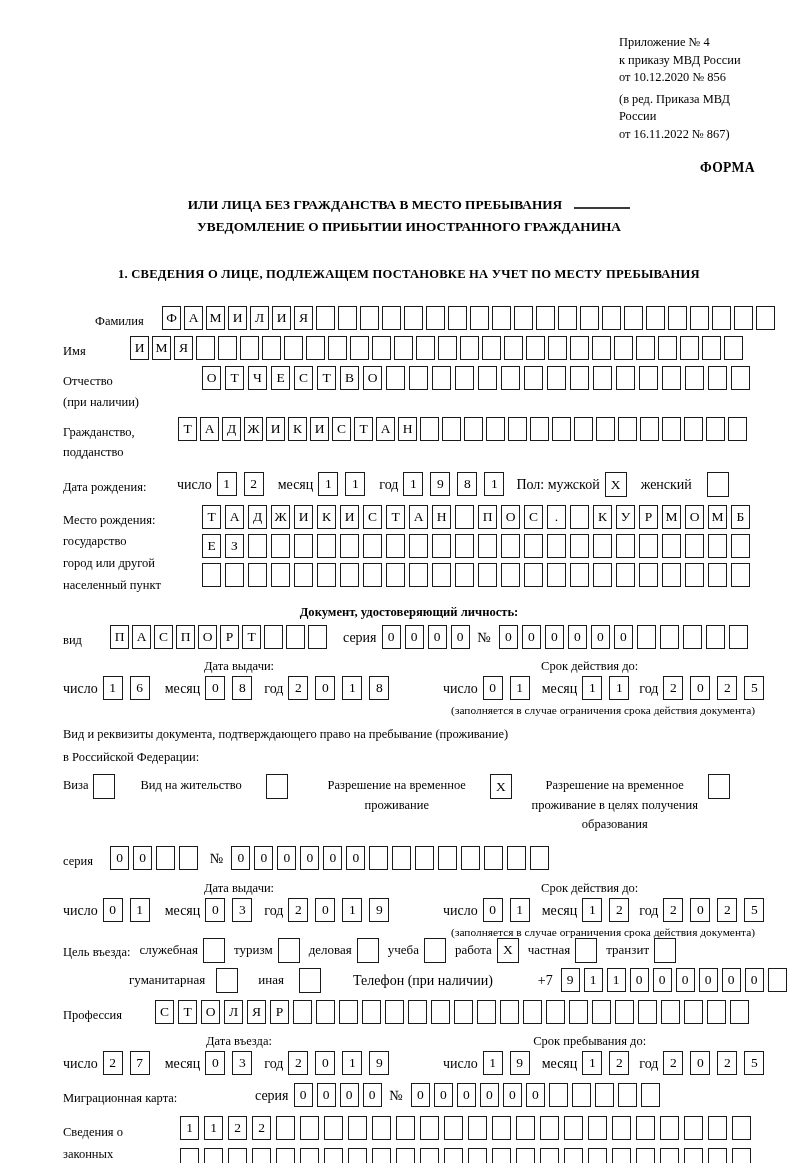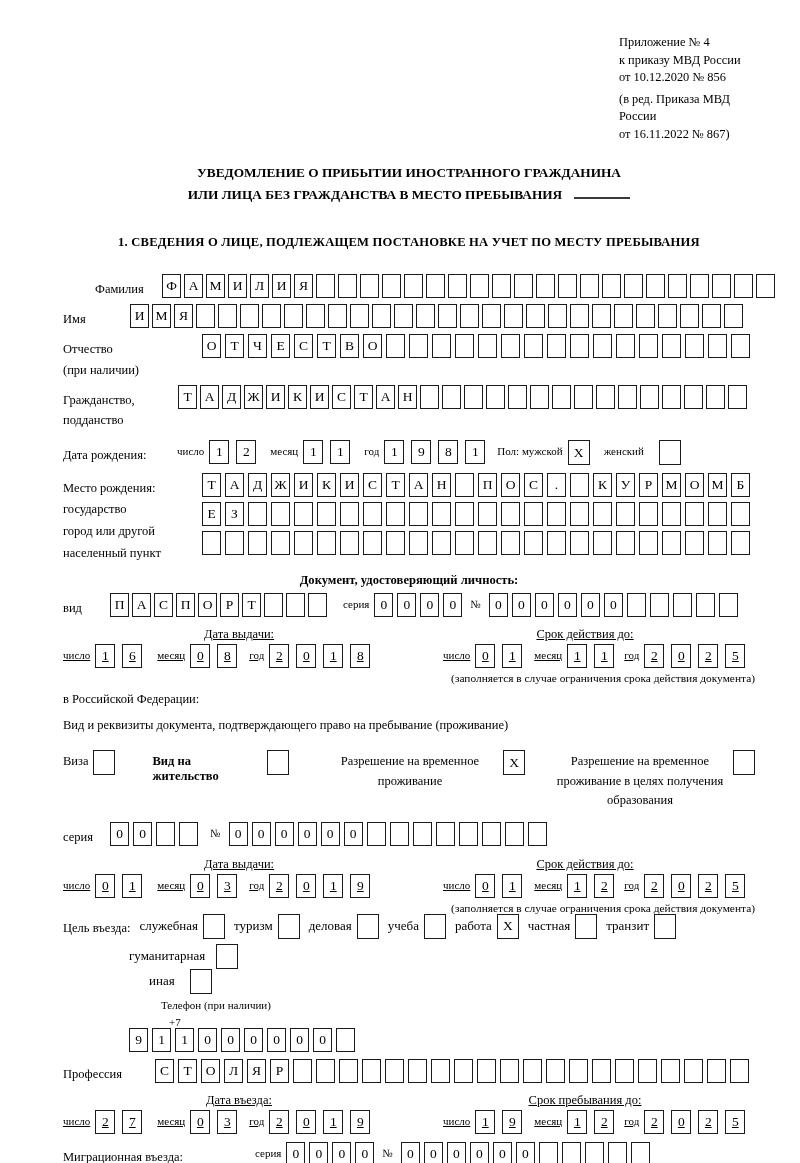--- a/index.html
+++ b/index.html
@@ -16,36 +16,36 @@
   .sec{font-weight:bold;font-size:12.6px;text-align:center;white-space:nowrap;margin-top:28px;letter-spacing:.2px;}
 
   .frow{display:flex;align-items:flex-start;margin-top:5px;}
   .flabel{font-size:12.5px;line-height:1.62;padding-top:5px;flex:0 0 auto;}
   .cells{display:flex;flex:0 0 auto;}
   .g3{gap:3px;} .g4{gap:4px;} .g5{gap:5px;}
   .cell{width:19px;height:24px;border:1.6px solid #1b1b1b;box-sizing:border-box;
         display:flex;align-items:center;justify-content:center;font-size:13.5px;flex:0 0 auto;}
   .dcells{display:flex;gap:7px;flex:0 0 auto;}
   .dcells .cell{width:20px;}
-  .dlabel{font-size:11px;padding:5px 5px 0 10px;flex:0 0 auto;}
+  .dlabel{font-size:14px;padding:5px 5px 0 10px;flex:0 0 auto;}
   .checkbox{width:22px;height:25px;border:1.6px solid #1b1b1b;box-sizing:border-box;
         display:inline-flex;align-items:center;justify-content:center;font-size:13.5px;flex:0 0 auto;}
 
   .dochead{text-align:center;font-weight:bold;font-size:12.6px;margin-top:8px;}
 
-  .dd{display:flex;margin-top:9px;text-decoration:underline;}
+  .dd{display:flex;margin-top:9px;}
   .ddcol-l{width:352px;flex:0 0 auto;}
   .ddcol-r{flex:1;}
   .ddhead{text-align:center;font-size:12.5px;}
   .ddrow{display:flex;align-items:flex-start;margin-top:2px;}
   .ddrow .dlabel:first-child{padding-left:0;}
   .note{text-align:right;font-size:11.4px;margin-top:4px;}
 
   .intro{font-size:12.5px;margin-top:11px;}
-  .opt-row{display:flex;align-items:flex-start;margin-top:17px;gap:12px;}
+  .opt-row{display:flex;align-items:flex-start;margin-top:9px;}
   .opt{display:flex;align-items:flex-start;}
   .opt .lab{font-size:12.5px;padding-top:4px;}
   .opt .wide{width:170px;text-align:center;line-height:1.55;padding-top:2px;}
   .purpose{font-size:12.5px;}
   .p-item{display:flex;align-items:flex-start;margin-left:9px;}
   .p-item .lab{font-size:13px;padding:4px 5px 0 0;}
 </style>
 </head>
 <body>
 
@@ -53,26 +53,27 @@
 
   <div class="hdr">
     <div>Приложение № 4</div>
     <div>к приказу МВД России</div>
     <div>от 10.12.2020 № 856</div>
     <div class="sub">
       <div>(в ред. Приказа МВД России</div>
       <div>от 16.11.2022 № 867)</div>
     </div>
   </div>
+  <div class="forma">ФОРМА</div>
 
   <div class="title">
-    <div>УВЕДОМЛЕНИЕ О ПРИБЫТИИ ИНОСТРАННОГО ГРАЖДАНИНА</div>
     <div>
       <span>ИЛИ ЛИЦА БЕЗ ГРАЖДАНСТВА В МЕСТО ПРЕБЫВАНИЯ</span><span class="uline"></span>
     </div>
+    <div>УВЕДОМЛЕНИЕ О ПРИБЫТИИ ИНОСТРАННОГО ГРАЖДАНИНА</div>
   </div>
 
   <div class="sec">1. СВЕДЕНИЯ О ЛИЦЕ, ПОДЛЕЖАЩЕМ ПОСТАНОВКЕ НА УЧЕТ ПО МЕСТУ ПРЕБЫВАНИЯ</div>
 
   <div class="frow" style="margin-top:24px;">
     <div class="flabel" style="width:67px;margin-left:32px;">Фамилия</div>
     <div class="cells g3">
         <span class="cell">Ф</span>
         <span class="cell">А</span>
         <span class="cell">М</span>
@@ -399,29 +400,29 @@
             <span class="cell">2</span>
             <span class="cell">0</span>
             <span class="cell">2</span>
             <span class="cell">5</span>
           </div>
       </div>
     </div>
   </div>
   <div class="note">(заполняется в случае ограничения срока действия документа)</div>
 
+  <div class="intro">Вид и реквизиты документа, подтверждающего право на пребывание (проживание)</div>
   <div class="intro" style="margin-top:8px;">в Российской Федерации:</div>
-  <div class="intro">Вид и реквизиты документа, подтверждающего право на пребывание (проживание)</div>
 
   <div class="opt-row">
     <div class="opt">
       <span class="lab">Виза</span>
       <span class="checkbox" style="margin-left:4px;"></span>
     </div>
-    <div class="opt" style="margin-left:26px;font-weight:bold;">
+    <div class="opt" style="margin-left:26px;">
       <span class="lab">Вид на жительство</span>
       <span class="checkbox" style="margin-left:24px;"></span>
     </div>
     <div class="opt" style="margin-left:24px;">
       <span class="lab wide">Разрешение на временное проживание</span>
       <span class="checkbox" style="margin-left:8px;">X</span>
     </div>
     <div class="opt" style="margin-left:18px;">
       <span class="lab wide">Разрешение на временное проживание в целях получения образования</span>
       <span class="checkbox" style="margin-left:8px;"></span>
@@ -528,21 +529,21 @@
     <div class="p-item">
       <span class="lab">частная</span>
       <span class="checkbox"></span>
     </div>
     <div class="p-item">
       <span class="lab">транзит</span>
       <span class="checkbox"></span>
     </div>
   </div>
 
-  <div class="frow purpose" style="padding-left:66px;flex-direction:column;">
+  <div class="frow purpose" style="padding-left:66px;">
     <div class="p-item" style="margin-left:0;">
       <span class="lab">гуманитарная</span>
       <span class="checkbox" style="margin-left:6px;"></span>
     </div>
     <div class="p-item" style="margin-left:20px;">
       <span class="lab">иная</span>
       <span class="checkbox" style="margin-left:10px;"></span>
     </div>
     <span class="dlabel" style="padding-left:32px;">Телефон (при наличии)</span>
     <span class="dlabel" style="padding-left:40px;padding-right:8px;">+7</span>
@@ -633,21 +634,21 @@
             <span class="cell">2</span>
             <span class="cell">0</span>
             <span class="cell">2</span>
             <span class="cell">5</span>
           </div>
       </div>
     </div>
   </div>
 
   <div class="frow" style="margin-top:8px;">
-    <div class="flabel" style="width:150px;">Миграционная въезда:</div>
+    <div class="flabel" style="width:150px;">Миграционная карта:</div>
     <span class="dlabel" style="padding-left:42px;">серия</span>
     <div class="cells g4">
         <span class="cell">0</span>
         <span class="cell">0</span>
         <span class="cell">0</span>
         <span class="cell">0</span>
       </div>
     <span class="dlabel" style="padding-left:8px;padding-right:8px;">№</span>
     <div class="cells g4">
         <span class="cell">0</span>

